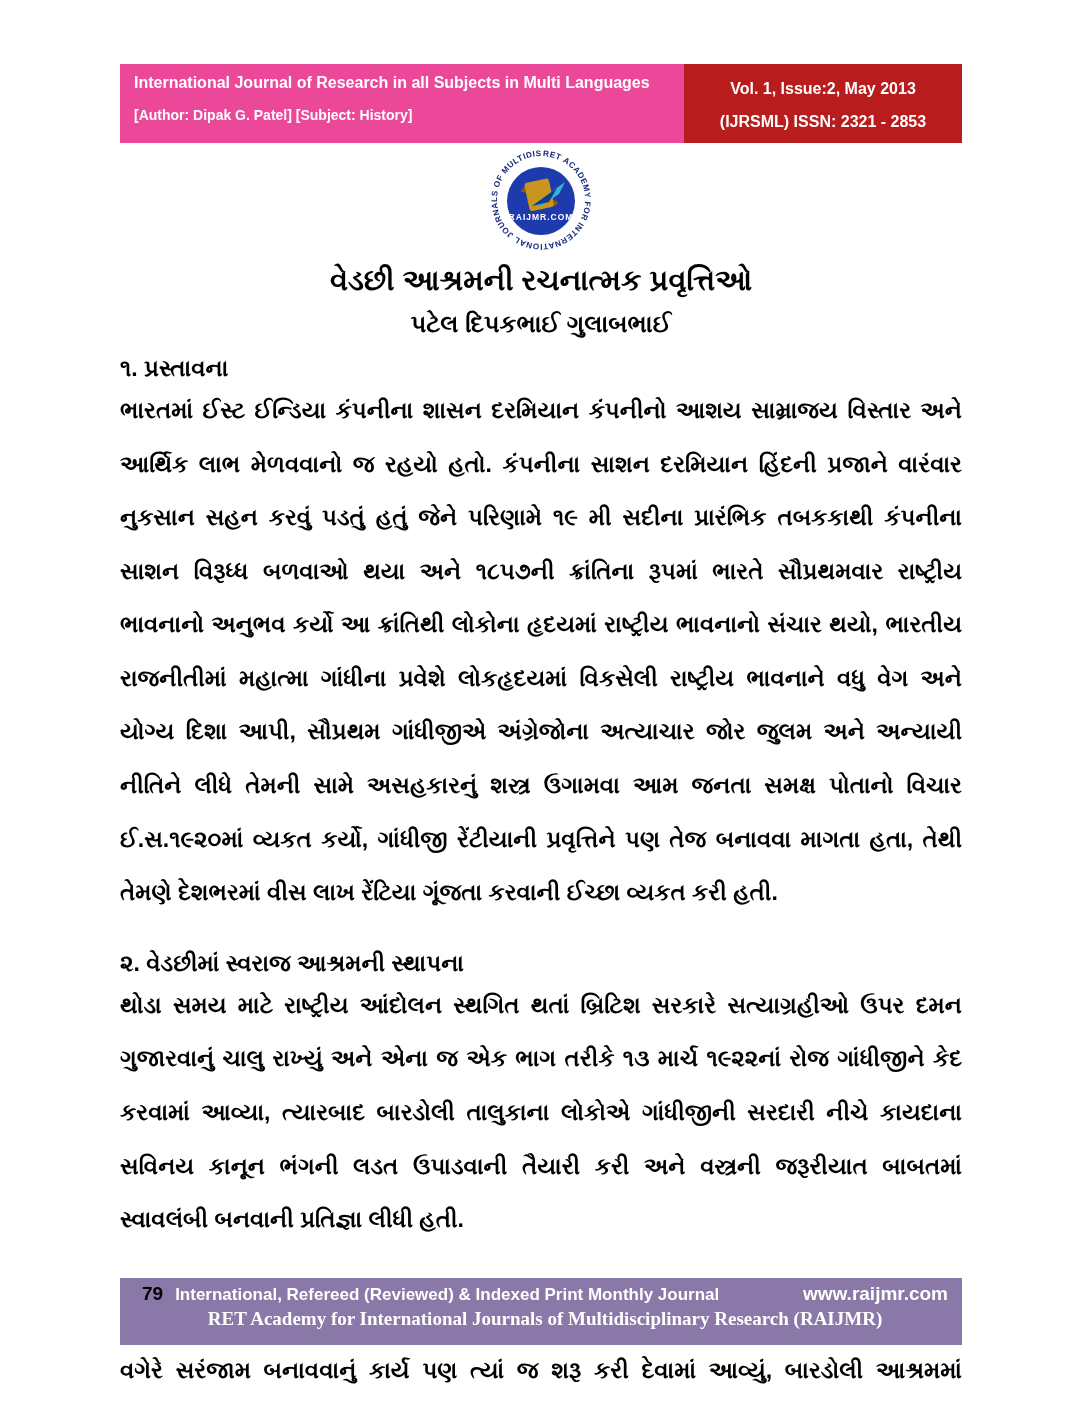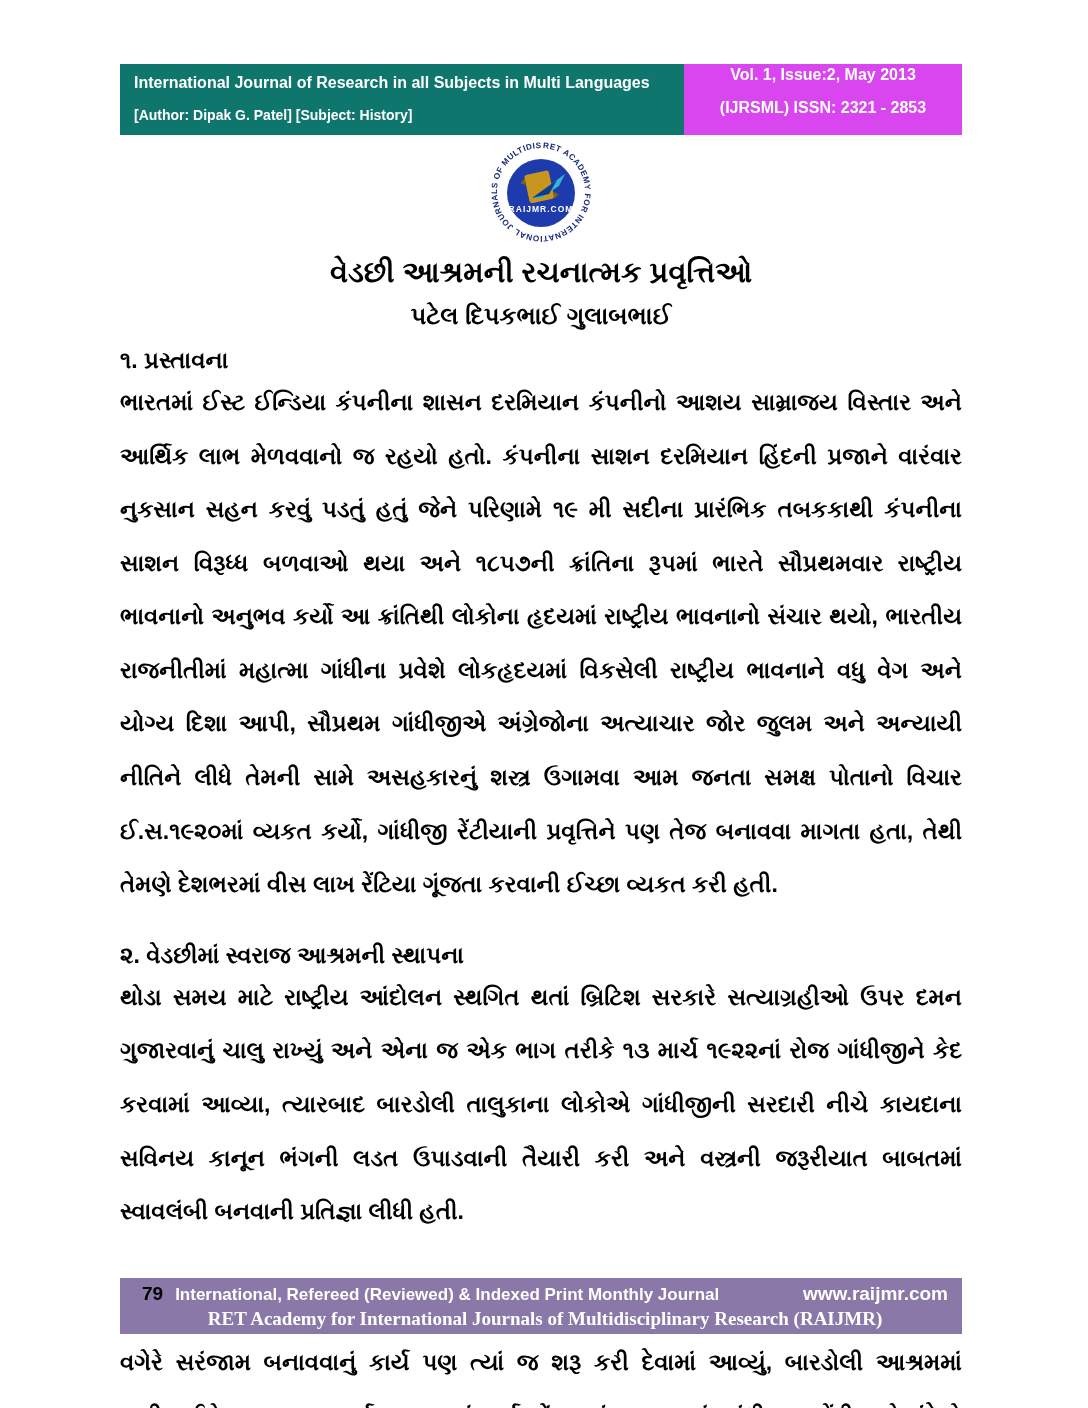--- a/index.html
+++ b/index.html
@@ -8,29 +8,29 @@
     background:#ffffff;
     position:relative;
     font-family:"Liberation Sans", sans-serif;
     color:#000;
   }
   .page { position:absolute; left:120px; top:64px; width:842px; }
 
   
   .header { display:flex; width:100%; }
   .header-left {
-    background:#0f766e; color:#fff;
+    background:#ec4899; color:#fff;
     flex:1 1 auto; padding:10px 14px 12px 14px;
   }
   .header-left .line1 { font-weight:bold; font-size:16px; margin-bottom:15px; }
   .header-left .line2 { font-weight:bold; font-size:14px; }
   .header-right {
-    background:#d946ef; color:#fff;
+    background:#b91c1c; color:#fff;
     width:266px; flex:0 0 266px;
-    text-align:center; padding:2px 6px 12px 6px;
+    text-align:center; padding:16px 6px 12px 6px;
   }
   .header-right .line1 { font-weight:bold; font-size:16px; margin-bottom:15px; }
   .header-right .line2 { font-weight:bold; font-size:16px; }
 
   
   .logo-wrap { text-align:center; margin-top:1px; }
   .logo-wrap svg { display:inline-block; }
 
   
   .doc-title { text-align:center; font-size:29px; font-weight:bold; margin:4px 0 0 0; }
@@ -43,21 +43,21 @@
   p.body-text {
     font-size:23px; font-weight:600;
     text-align:justify;
     line-height:2.33;
     margin:2px 0 0 0;
   }
   p.body-text.gap { margin-top:44px; }
 
   
   .footer {
-    position:absolute; left:120px; top:1278px; width:842px; height:56px;
+    position:absolute; left:120px; top:1278px; width:842px; height:67px;
     background:#8a79a8; color:#fff;
     box-sizing:border-box;
     padding:5px 14px 0 22px;
   }
   .footer-row1 { display:flex; align-items:baseline; }
   .footer-page { color:#000; font-weight:bold; font-size:19px; margin-right:12px; }
   .footer-line1 { font-weight:bold; font-size:17px;text-align:right; }
   .footer-site { font-weight:bold; font-size:19px; margin-left:auto;text-align:center; }
   .footer-row2 {
     text-align:center; font-family:"Liberation Serif", serif;

